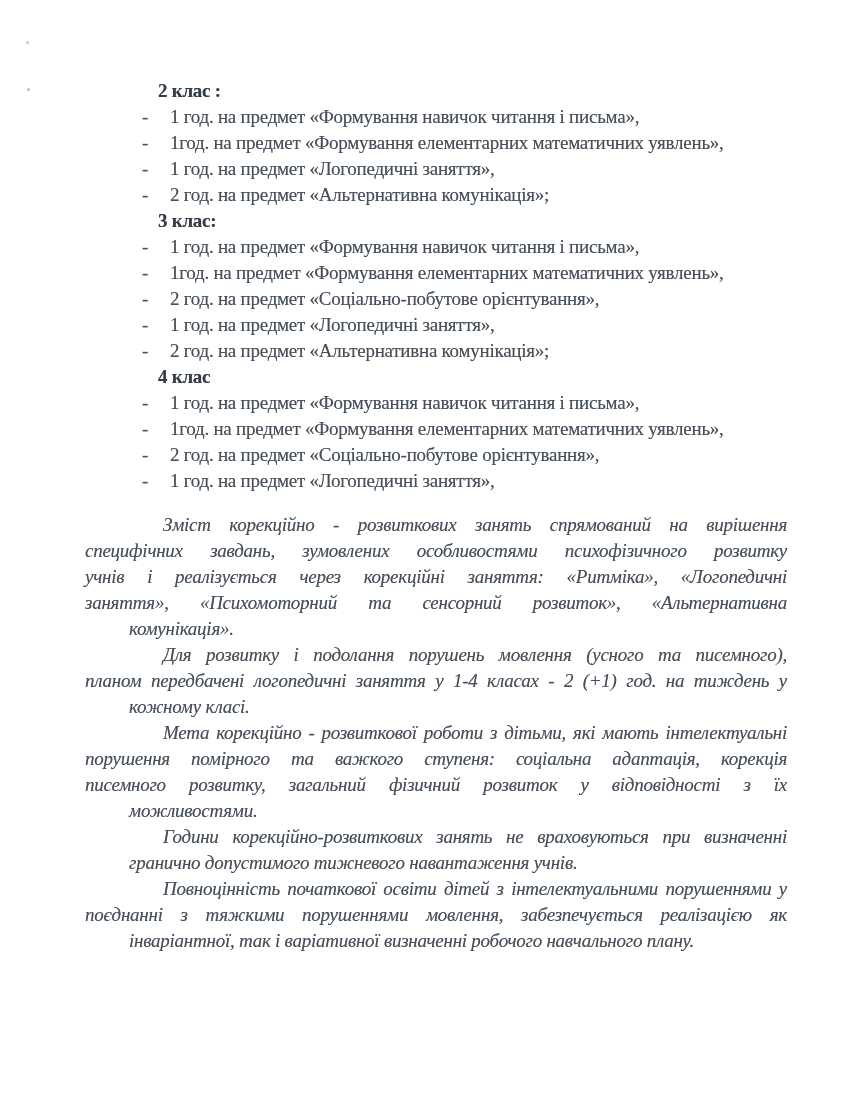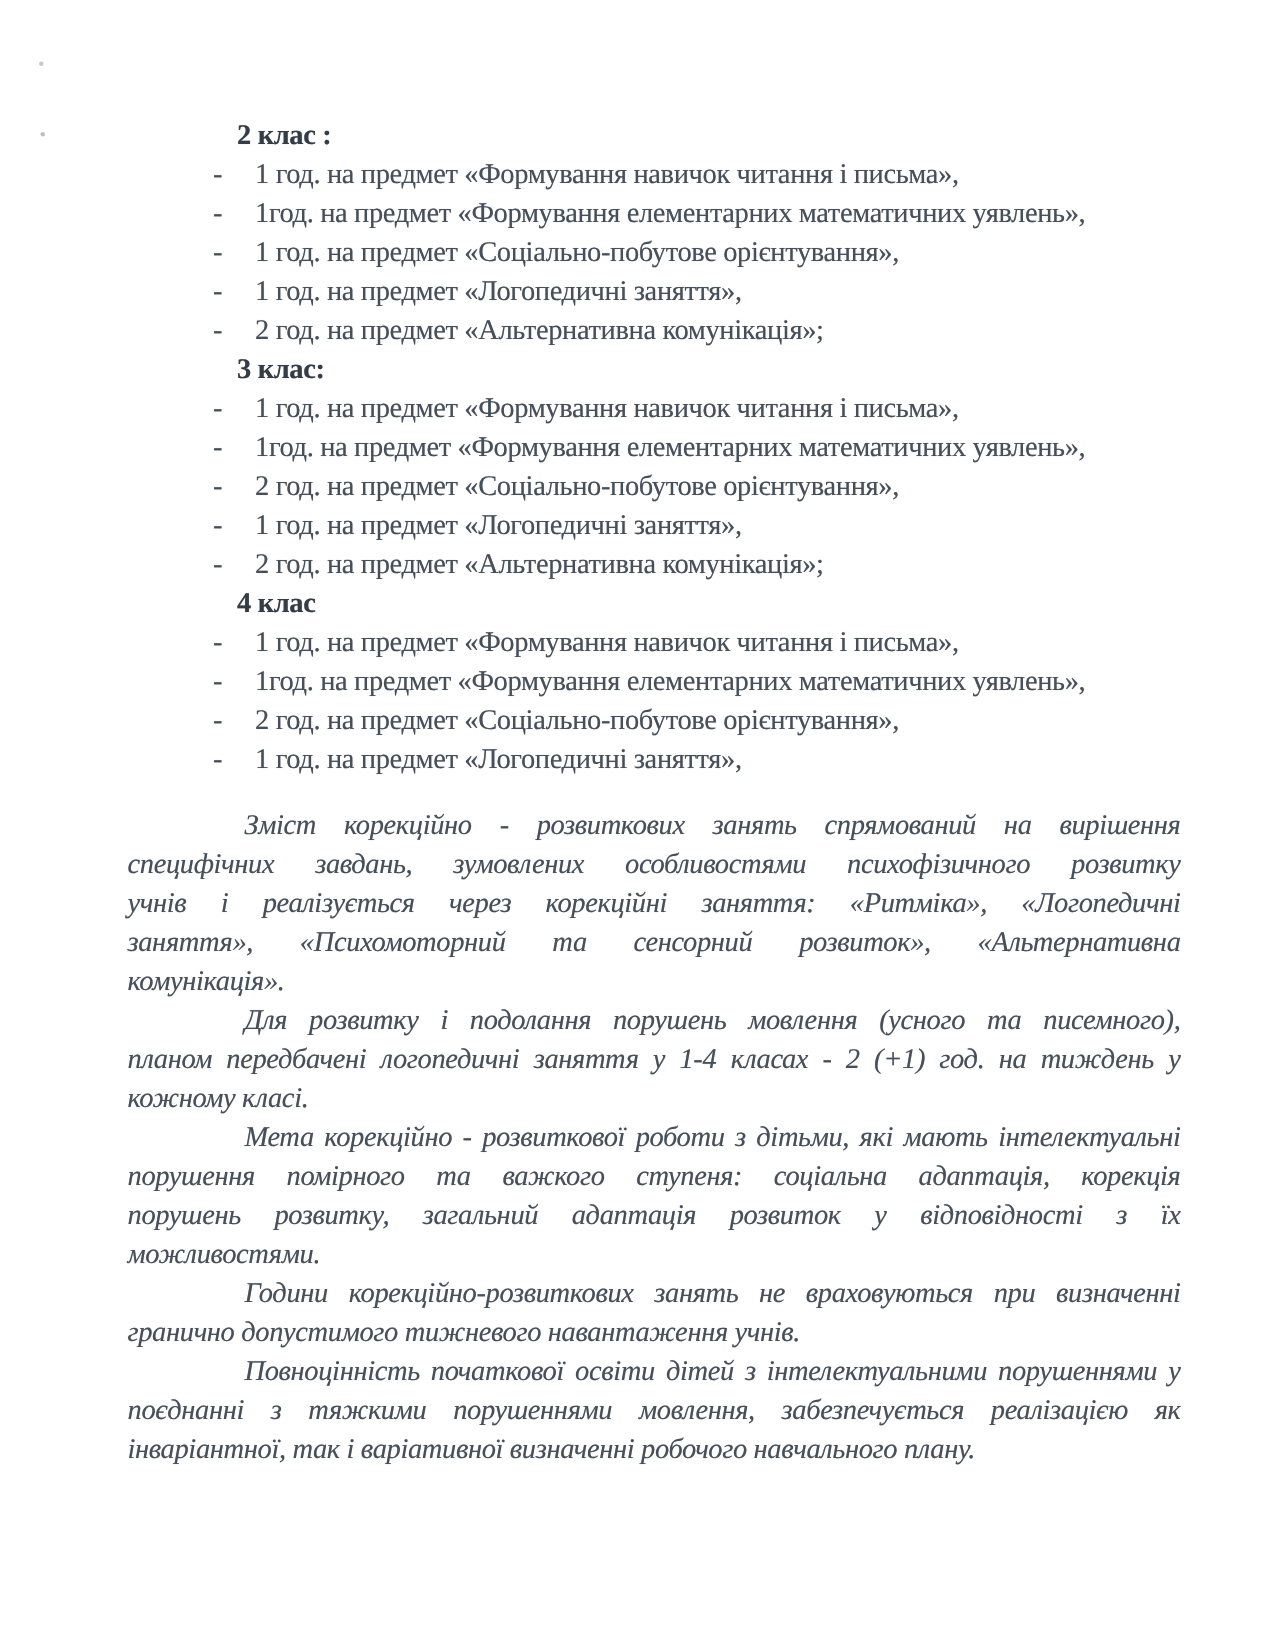--- a/index.html
+++ b/index.html
@@ -54,21 +54,21 @@
     font-style: italic;
   }
   .para { margin: 0; }
   .pline {
     line-height: 26px;
     text-align: justify;
     text-align-last: justify;
     text-justify: inter-word;
   }
   .pline.indent { padding-left: 78px; }
-  .pline.last { text-align-last: left; }
+  .pline.last { text-align-last: left; margin-left: 44px; }
   
   .speck {
     position: absolute;
     border-radius: 50%;
   }
   .speck.s1 { left: 26px; top: 41px; width: 3px; height: 3px; background: #c6cacd; }
   .speck.s2 { left: 27px; top: 88px; width: 3px; height: 3px; background: #bcc1c7; }
 </style>
 </head>
 <body>
@@ -79,23 +79,20 @@
 
   <div class="content">
 
     <section>
       <h3 class="class-heading">2 клас :</h3>
       <div class="list-item">
         <span class="dash-marker">-</span><span>1 год. на предмет «Формування навичок читання і письма»,</span>
       </div>
       <div class="list-item">
         <span class="dash-marker">-</span><span>1год. на предмет «Формування елементарних математичних уявлень»,</span>
-      </div>
-      <div class="list-item">
-        <span class="dash-marker">-</span><span>1 год. на предмет «Соціально-побутове орієнтування»,</span>
       </div>
       <div class="list-item">
         <span class="dash-marker">-</span><span>1 год. на предмет «Логопедичні заняття»,</span>
       </div>
       <div class="list-item">
         <span class="dash-marker">-</span><span>2 год. на предмет «Альтернативна комунікація»;</span>
       </div>
     </section>
 
     <section>
@@ -145,21 +142,21 @@
 
       <div class="para">
         <div class="pline indent">Для розвитку і подолання порушень мовлення (усного та писемного),</div>
         <div class="pline">планом передбачені логопедичні заняття у 1-4 класах - 2 (+1) год. на тиждень у</div>
         <div class="pline last">кожному класі.</div>
       </div>
 
       <div class="para">
         <div class="pline indent">Мета корекційно - розвиткової роботи з дітьми, які мають інтелектуальні</div>
         <div class="pline">порушення помірного та важкого ступеня: соціальна адаптація, корекція</div>
-        <div class="pline">порушень розвитку, загальний адаптація розвиток у відповідності з їх</div>
+        <div class="pline">писемного розвитку, загальний фізичний розвиток у відповідності з їх</div>
         <div class="pline last">можливостями.</div>
       </div>
 
       <div class="para">
         <div class="pline indent">Години корекційно-розвиткових занять не враховуються при визначенні</div>
         <div class="pline last">гранично допустимого тижневого навантаження учнів.</div>
       </div>
 
       <div class="para">
         <div class="pline indent">Повноцінність початкової освіти дітей з інтелектуальними порушеннями у</div>

